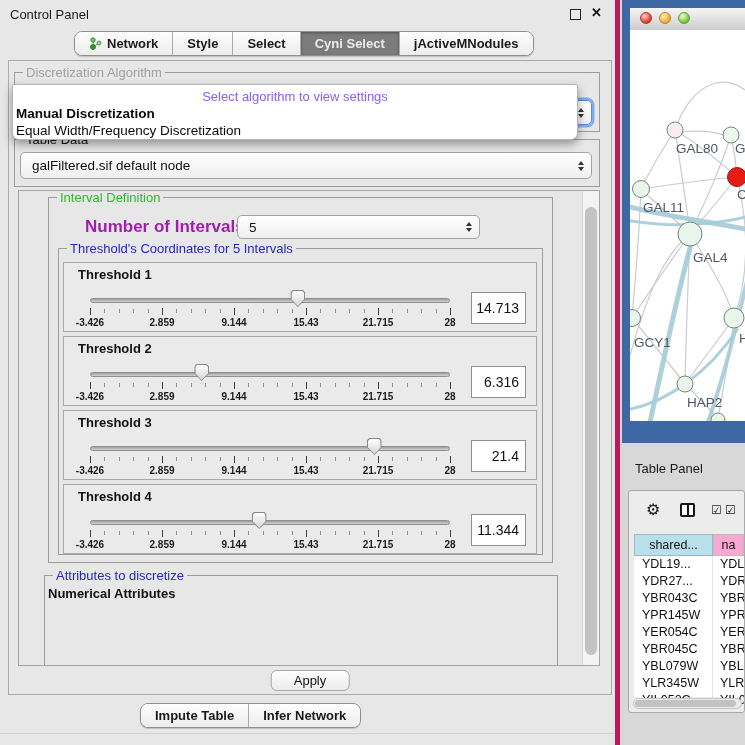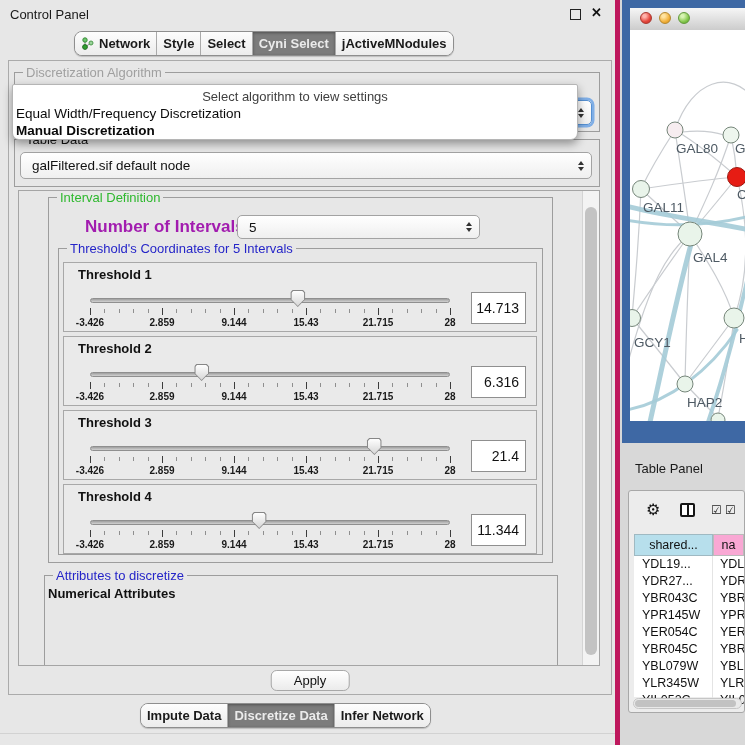--- a/index.html
+++ b/index.html
@@ -4,42 +4,42 @@
 <style>
   html,body{margin:0;padding:0;}
   #screen{position:relative;width:745px;height:745px;background:#d8d8d8;font-family:"Liberation Sans",sans-serif;overflow:hidden;-webkit-font-smoothing:antialiased;}
   
   .control-panel{position:absolute;left:0;top:0;width:620px;height:745px;background:#e7e7e7;border-right:5px solid #be185d;box-sizing:border-box;}
   .titlebar{position:absolute;left:0;top:0;right:0;height:28px;}
   .titlebar .title{position:absolute;left:10px;top:7px;font-size:13px;color:#1a1a1a;}
   .float-icon{position:absolute;right:34px;top:9px;width:9px;height:9px;border:1.5px solid #222;background:transparent;}
   .close-icon{position:absolute;right:13px;top:5px;font-size:13px;font-weight:bold;color:#111;}
   .seg-control{display:inline-flex;border:1px solid #8e8e8e;border-radius:8px;overflow:hidden;background:#f5f5f5;box-shadow:0 1px 1px rgba(0,0,0,.18);}
-  .seg{padding:4px 6px;font-size:13px;font-weight:bold;color:#1a1a1a;background:linear-gradient(#fdfdfd,#ececec);border-left:1px solid #aaa;display:flex;align-items:center;gap:5px;white-space:nowrap;}
+  .seg{padding:4px 14px;font-size:13px;font-weight:bold;color:#1a1a1a;background:linear-gradient(#fdfdfd,#ececec);border-left:1px solid #aaa;display:flex;align-items:center;gap:5px;white-space:nowrap;}
   .seg:first-child{border-left:none;}
   .seg.active{background:#7c7c7c;color:#ebebeb;box-shadow:inset 0 1px 3px rgba(0,0,0,.35);}
   .top-tabbar{position:absolute;left:74px;top:31px;}
   .bottom-tabbar{position:absolute;left:140px;top:703px;}
   .bottom-line{position:absolute;left:0;right:0;top:733px;border-top:1px solid #d2d2d2;}
   .content-panel{position:absolute;left:8px;top:60px;width:604px;height:635px;border:1px solid #ababab;background:#e7e7e7;box-sizing:border-box;}
   
   .groupbox{position:absolute;border:1px solid #9d9d9d;box-sizing:border-box;}
   .gb-label{position:absolute;top:-8px;left:8px;background:#e7e7e7;padding:0 3px;font-size:13px;color:#111;line-height:15px;white-space:nowrap;}
   .gb-label.disabled{color:#a0a0a0;}
   .gb-label.green{color:#2eb82e;}
   .gb-label.blue{color:#2525c8;}
   
   .combo{position:absolute;background:linear-gradient(#ffffff,#efefef);border:1px solid #a3a3a3;border-radius:5px;font-size:13.5px;color:#111;display:flex;align-items:center;padding-left:11px;box-sizing:border-box;}
   .combo.focused{box-shadow:0 0 0 2.5px rgba(108,163,229,.85);border-color:#5590d2;}
   .stepper{position:absolute;right:7px;top:50%;transform:translateY(-50%);display:flex;flex-direction:column;gap:2px;}
   .arr-up{width:0;height:0;border-left:3.5px solid transparent;border-right:3.5px solid transparent;border-bottom:4.5px solid #333;}
   .arr-dn{width:0;height:0;border-left:3.5px solid transparent;border-right:3.5px solid transparent;border-top:4.5px solid #333;}
   
   .popup{position:absolute;left:3px;top:23px;width:566px;height:56px;background:#fff;border:1px solid #b5b5b5;border-radius:2px 2px 7px 7px;box-shadow:0 4px 10px rgba(0,0,0,.38);z-index:9;box-sizing:border-box;}
-  .popup-prompt{text-align:center;font-size:13px;color:#404040;margin-top:3px;height:17px;line-height:17px;}
+  .popup-prompt{text-align:center;font-size:13px;color:#8b5cf6;margin-top:3px;height:17px;line-height:17px;}
   .popup-item{font-size:13.5px;color:#0a0a0a;padding-left:3px;height:17px;line-height:17px;white-space:nowrap;}
   .popup-item.bold{font-weight:bold;}
   
   .scrollpane{position:absolute;left:9px;top:129px;width:582px;height:476px;border:1px solid #a5a5a5;background:#e7e7e7;overflow:hidden;box-sizing:border-box;}
   .v-scrollbar{position:absolute;right:0;top:0;bottom:0;width:16px;background:#f3f3f3;border-left:1px solid #d4d4d4;}
   .v-thumb{position:absolute;left:2px;right:2px;top:16px;bottom:10px;background:#c3c3c3;border-radius:6px;}
   
   .threshold-panel{position:absolute;left:4px;width:474px;height:70px;background:#eaeaea;border:1px solid #a8a8a8;box-sizing:border-box;}
   .threshold-label{position:absolute;left:6px;top:4px;font-size:13px;font-weight:bold;color:#111;margin-left:8px;}
   .slider-row{position:absolute;left:6px;right:6px;top:24px;height:44px;}
@@ -135,22 +135,22 @@
       <div class="combo focused" style="left:11px;top:39px;width:572px;height:25px;">
         <span class="stepper">
             <i class="arr-up"></i>
             <i class="arr-dn"></i>
           </span>
       </div>
 
       <div class="popup">
         <div class="popup-prompt">Select algorithm to view settings</div>
         <div id="popup-items">
+            <div class="popup-item bold">Manual Discretization</div>
             <div class="popup-item">Equal Width/Frequency Discretization</div>
-            <div class="popup-item bold">Manual Discretization</div>
           </div>
       </div>
 
       <div class="groupbox" style="left:5px;top:78px;width:586px;height:48px;">
         <span class="gb-label">Table Data</span>
       </div>
       <div class="combo" style="left:11px;top:91px;width:572px;height:27px;">
         <span>galFiltered.sif default node</span>
         <span class="stepper">
             <i class="arr-up"></i>
@@ -385,24 +385,21 @@
         <div class="v-scrollbar">
             <div class="v-thumb"></div>
           </div>
       </div>
 
       <button class="apply-btn">Apply</button>
     </div>
 
     <div class="bottom-tabbar seg-control">
         <div class="seg">
-          <span>Impute Data</span>
-        </div>
-        <div class="seg active">
-          <span>Discretize Data</span>
+          <span>Impute Table</span>
         </div>
         <div class="seg">
           <span>Infer Network</span>
         </div>
       </div>
     <div class="bottom-line"></div>
   </div>
 
   <div class="mac-window">
     <div class="mac-titlebar">

